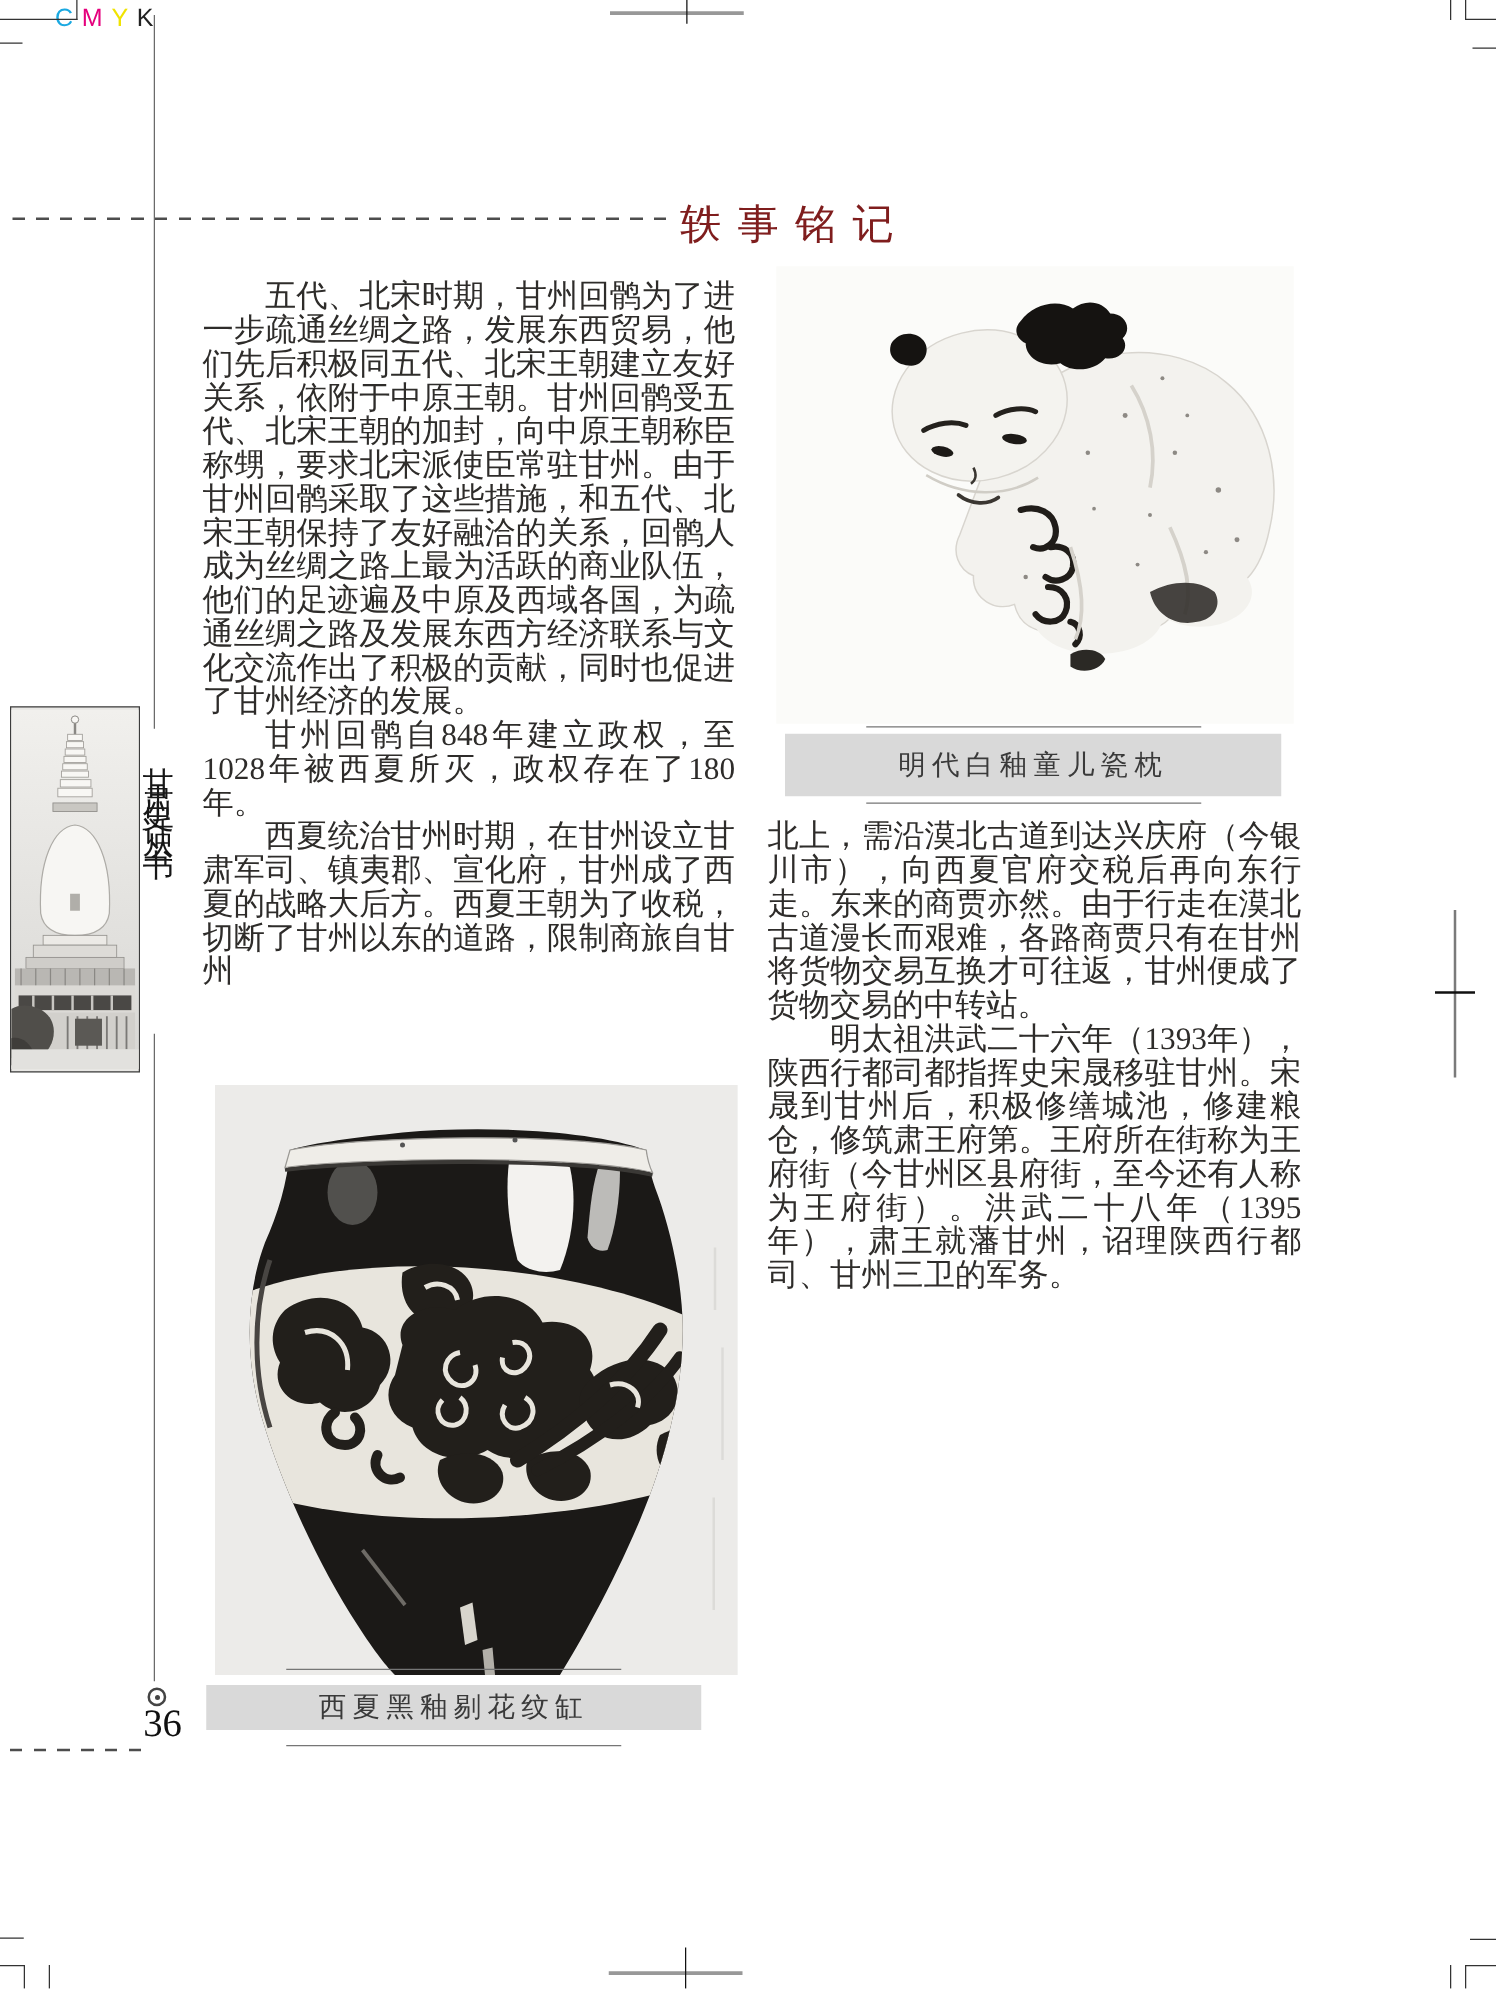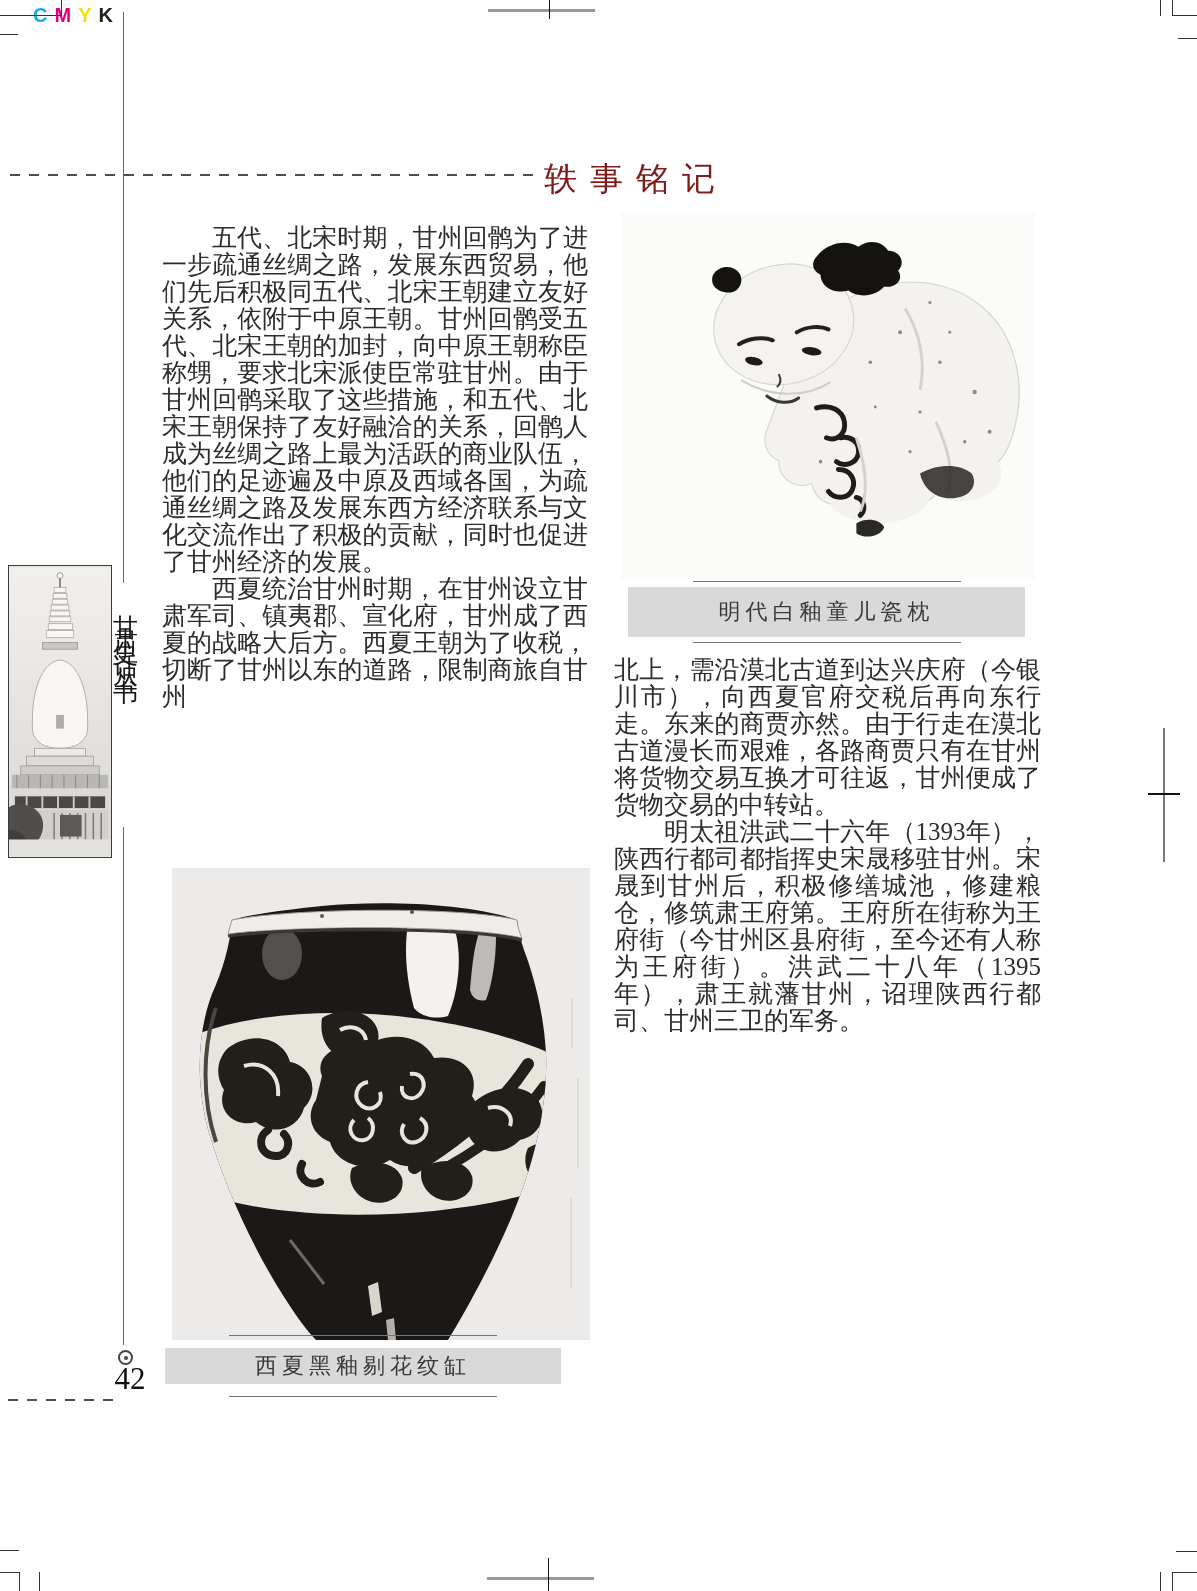--- a/index.html
+++ b/index.html
@@ -2,22 +2,22 @@
 <html><head>
 <meta charset="utf-8">
 <style>
   * { margin:0; padding:0; box-sizing:border-box; }
   html,body { background:#fff; }
   .page {
     position:relative; width:1197px; height:1591px; background:#ffffff; overflow:hidden;
     font-family:"Liberation Serif","DejaVu Serif",serif; color:#2e2c2a;
   }
   .abs { position:absolute; }
-  .cmyk { left:33px; top:4px; font-family:"Liberation Sans","DejaVu Sans",sans-serif;
-          font-weight:bold; font-size:20px; letter-spacing:0; }
+  .cmyk { left:44px; top:4px; font-family:"Liberation Sans","DejaVu Sans",sans-serif;
+          font-weight:normal; font-size:20px; letter-spacing:0; }
   .cmyk span { margin-right:7px; }
   .cmyk .cl0{color:#1ba9e1;} .cmyk .cl1{color:#e5007d;} .cmyk .cl2{color:#f0e300;} .cmyk .cl3{color:#222;}
 
   .tl-corner { left:0; top:0; width:62px; height:16px; border-right:1px solid #333; border-bottom:1px solid #333; }
   .tl-line2  { left:0; top:34px; width:18px; border-top:1px solid #333; }
   .tr-vline  { left:1160px; top:0; height:16px; border-left:1px solid #333; }
   .tr-corner { left:1172px; top:0; width:25px; height:16px; border-left:1px solid #333; border-bottom:1px solid #333; }
   .tr-line2  { left:1178px; top:38px; width:19px; border-top:1px solid #333; }
   .bl-line2  { left:0; top:1550px; width:19px; border-top:1px solid #333; }
   .bl-corner { left:0; top:1572px; width:20px; height:19px; border-top:1px solid #333; border-right:1px solid #333; }
@@ -169,20 +169,21 @@
       <path d="M0,244 C10,238 26,242 32,252 C38,262 34,278 22,284 C10,288 0,284 0,284 Z" fill="#504e4a"></path>
       <path d="M0,268 C8,266 16,272 18,280 C18,288 8,292 0,290 Z" fill="#3f3d3a"></path>
       <rect x="0" y="277" width="104" height="16" fill="#e2e1de"></rect>
     </svg>
   </div>
 
   <div class="abs series-title">甘肃史话丛书</div>
 
   <div class="abs textcol left-col">
     <p>五代、北宋时期，甘州回鹘为了进一步疏通丝绸之路，发展东西贸易，他们先后积极同五代、北宋王朝建立友好关系，依附于中原王朝。甘州回鹘受五代、北宋王朝的加封，向中原王朝称臣称甥，要求北宋派使臣常驻甘州。由于甘州回鹘采取了这些措施，和五代、北宋王朝保持了友好融洽的关系，回鹘人成为丝绸之路上最为活跃的商业队伍，他们的足迹遍及中原及西域各国，为疏通丝绸之路及发展东西方经济联系与文化交流作出了积极的贡献，同时也促进了甘州经济的发展。</p>
+    <p>甘州回鹘自848年建立政权，至1028年被西夏所灭，政权存在了180年。</p>
     <p>西夏统治甘州时期，在甘州设立甘肃军司、镇夷郡、宣化府，甘州成了西夏的战略大后方。西夏王朝为了收税，切断了甘州以东的道路，限制商旅自甘州</p>
   </div>
 
   <div class="abs fig-pillow">
     <svg viewBox="0 0 415 368">
       <rect x="0" y="0" width="415" height="368" fill="#fbfbf9"></rect>
       <path d="M205,105 C240,64 318,56 362,94 C396,122 406,170 396,212 C389,246 372,264 353,259
                C352,274 335,284 321,274 C316,290 294,298 281,288 C271,302 245,304 235,289
                C217,299 196,293 191,272 C176,278 157,268 158,249 C146,244 140,230 147,216 L168,160 Z" fill="#f3f2ee" stroke="#d8d5cf" stroke-width="1.2"></path>
       <ellipse cx="258" cy="282" rx="52" ry="30" fill="#f3f2ee"></ellipse>
@@ -300,16 +301,16 @@
       <path d="M56,68 C120,60 290,58 350,72" fill="none" stroke="#3a3835" stroke-width="3"></path>
       <circle cx="150" cy="48" r="2" fill="#555"></circle>
         <circle cx="240" cy="44" r="2" fill="#555"></circle>
     </svg>
   </div>
   <div class="abs caption cap-jar">
     <span class="cap-inner">西夏黑釉剔花纹缸</span>
   </div>
 
   <div class="abs page-dot"></div>
-  <div class="abs page-number">42</div>
+  <div class="abs page-number">36</div>
   <div class="abs dashes bottom-dashes"></div>
 
 </div>
 
 </body></html>

